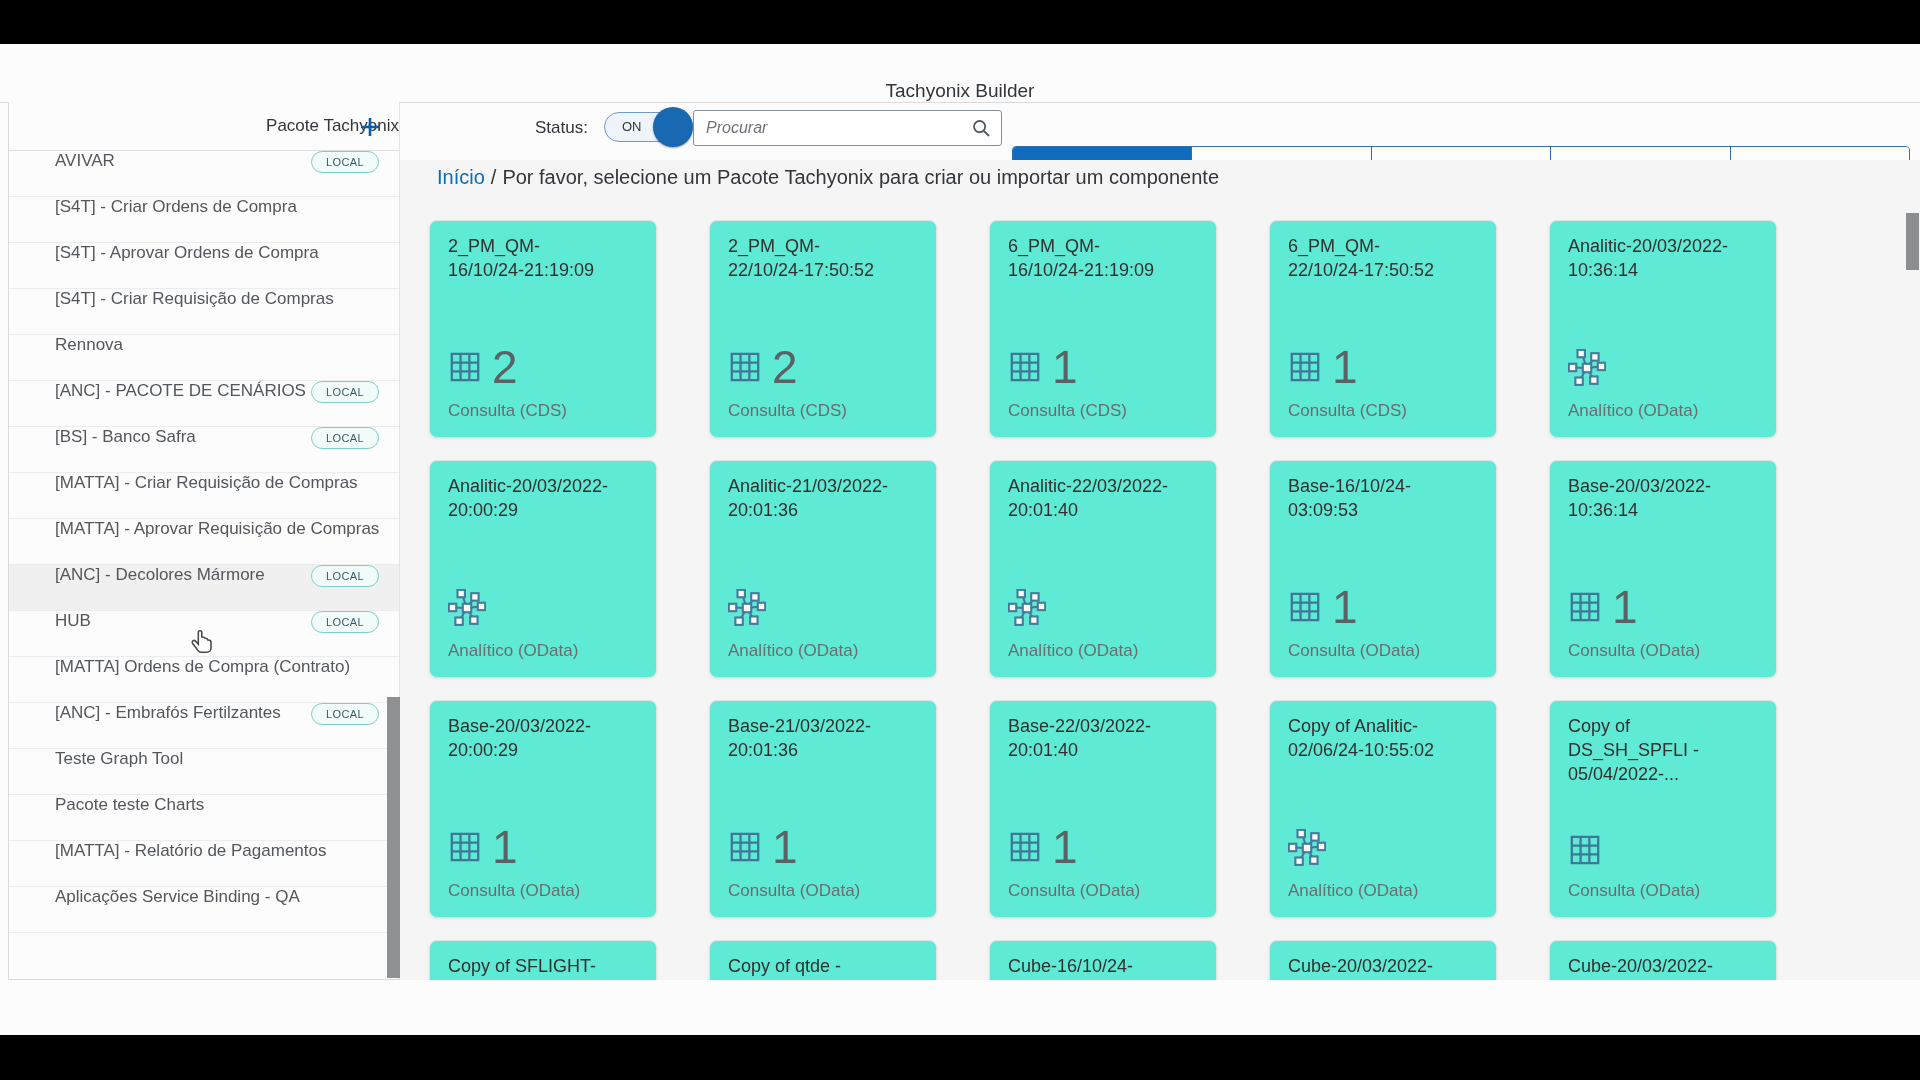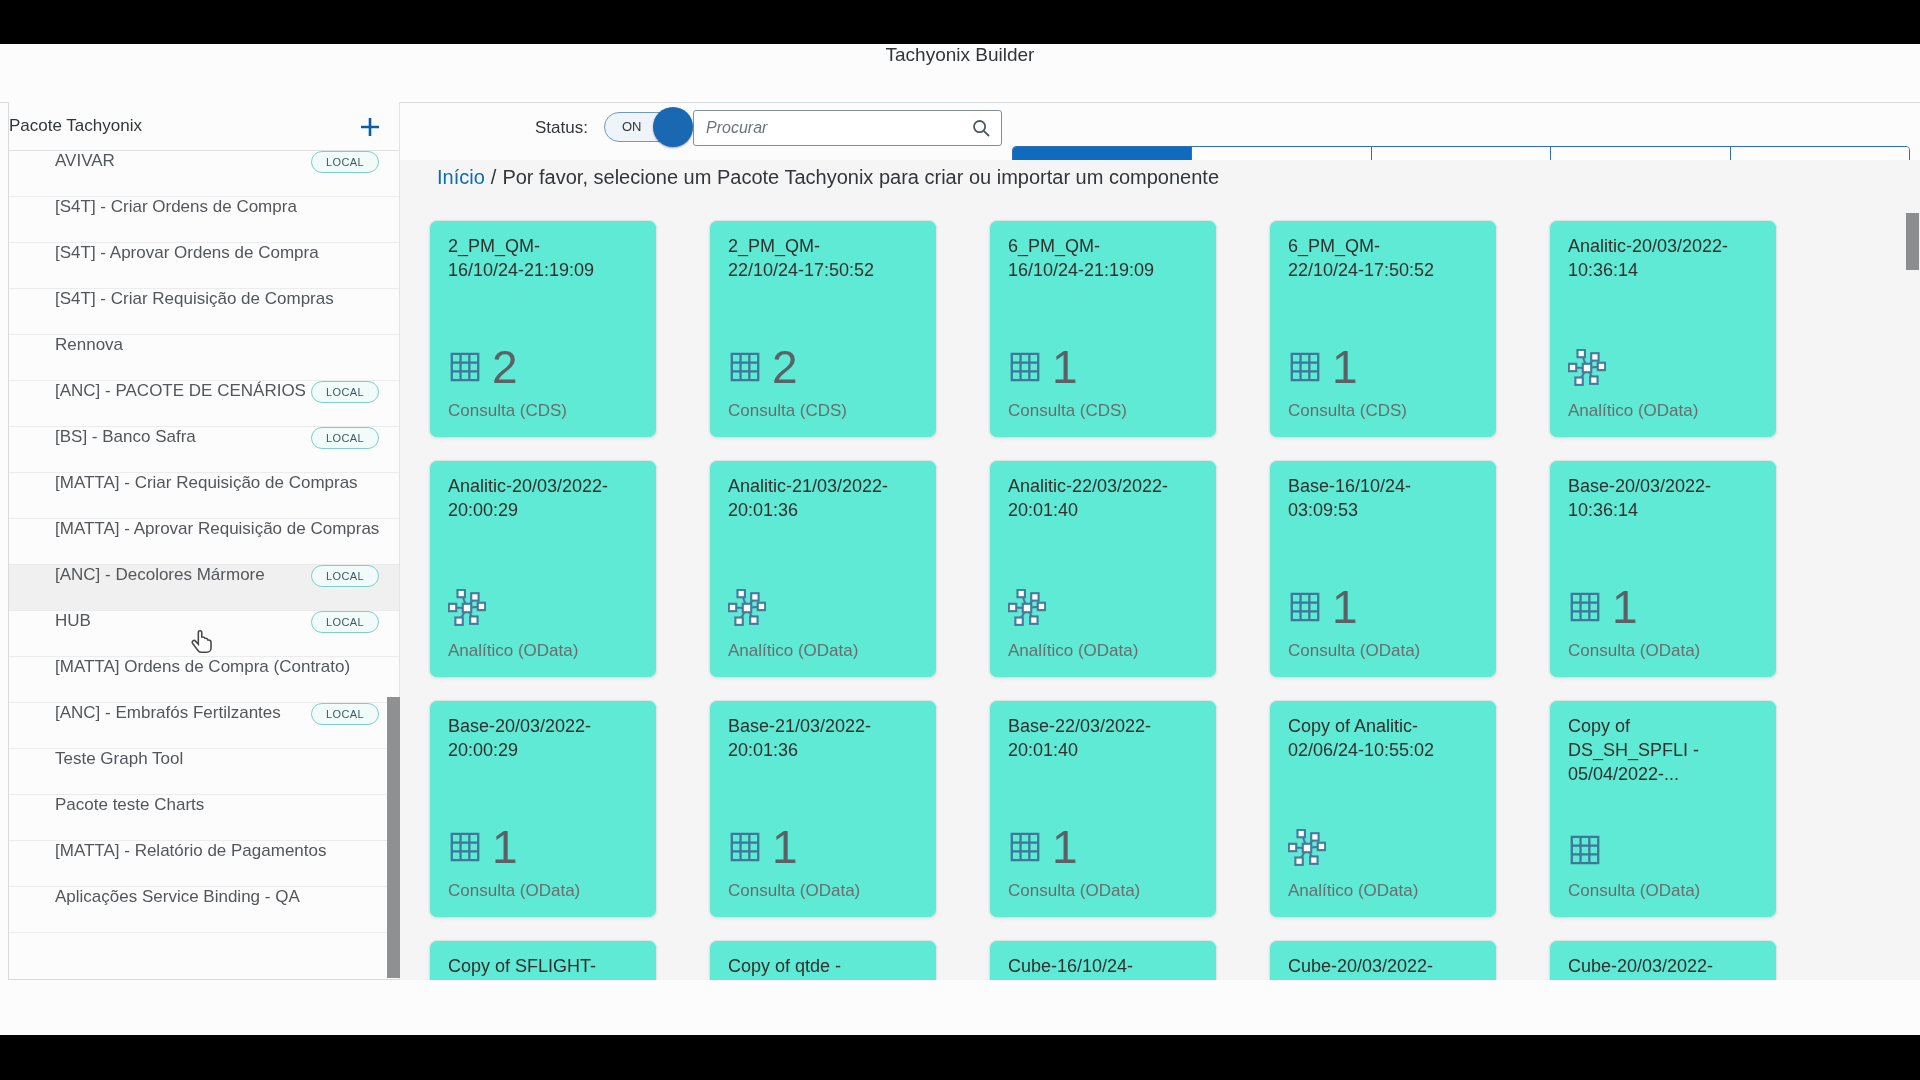--- a/index.html
+++ b/index.html
@@ -2,28 +2,28 @@
 <html><head>
 <meta charset="utf-8">
 <style>
   html,body{margin:0;padding:0;background:#e8e8e8;}
   .screen{position:relative;width:1920px;height:1080px;background:#fcfcfc;overflow:hidden;
           font-family:"Liberation Sans",sans-serif;color:#32363a;}
   .bar{position:absolute;left:0;width:1920px;background:#000;}
   .topbar{top:0;height:44px;}
   .bottombar{top:1035px;height:45px;}
   .header-band{position:absolute;left:0;top:44px;width:1920px;height:58px;background:#fcfcfc;
-               border-bottom:1px solid #d9dadb;display:flex;align-items:flex-start;justify-content:center;}
+               border-bottom:1px solid #d9dadb;display:flex;align-items:flex-end;justify-content:center;}
   .app-title{font-size:19px;color:#32363a;}
 
   
   .sidebar{position:absolute;left:8px;top:102px;width:392px;height:878px;background:#fcfcfc;
            border-left:1px solid #d9dadb;border-right:1px solid #e3e4e5;border-bottom:1px solid #d9dadb;box-sizing:border-box;}
   .sb-header{position:relative;height:48px;border-bottom:1px solid #dedfe0;display:flex;align-items:center;}
-  .sb-title{flex:1;text-align:left;font-size:17px;color:#32363a;}
+  .sb-title{flex:1;text-align:right;font-size:17px;color:#32363a;}
   .sb-add{position:absolute;right:16px;top:12px;width:26px;height:26px;border:none;background:transparent;
           cursor:pointer;display:flex;align-items:center;justify-content:center;padding:0;}
   .sb-list{position:relative;}
   .srow{position:relative;height:46px;border-bottom:1px solid #ececec;display:flex;align-items:flex-start;
         padding:0 20px 16px 46px;box-sizing:border-box;}
   .srow.hover{background:#f0f0f0;}
   .srow .lbl{flex:1;font-size:17px;color:#53575b;white-space:nowrap;overflow:hidden;}
   .badge{flex:none;font-size:11px;letter-spacing:.4px;color:#3c5a63;background:#f1fbfa;
          border:1.5px solid #7ed0ca;border-radius:12px;padding:2px 14px;line-height:16px;}
   .sb-thumb{position:absolute;left:378px;top:595px;width:13px;height:281px;background:#8f9091;}

